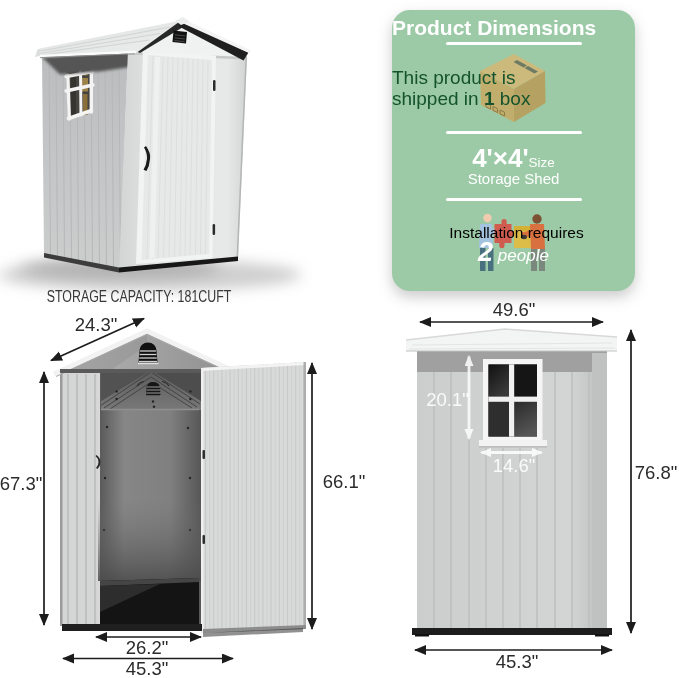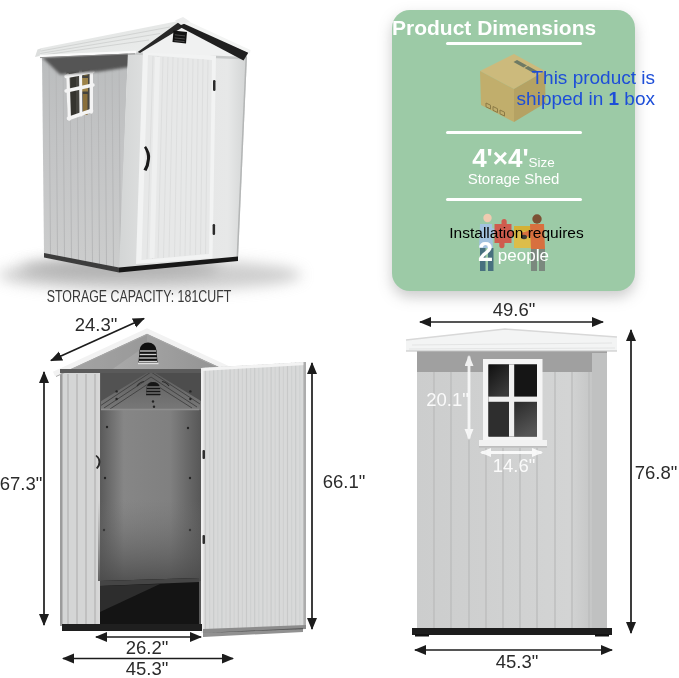--- a/index.html
+++ b/index.html
@@ -164,21 +164,21 @@
         <polygon points="493,106.5 497.5,108.7 497.5,112.5 493,110.3"></polygon>
         <polygon points="500,110 504.5,112.2 504.5,116 500,113.8"></polygon>
       </g>
     </g>
   </svg>
 
   <div class="abs" style="left:0;top:6px;width:243px;text-align:left;font-size:21px;font-weight:bold;color:#ffffff;">Product Dimensions</div>
 
   <div class="abs" style="left:54px;top:31.5px;width:136px;height:3px;background:#ffffff;border-radius:2px;"></div>
 
-  <div class="abs" style="left:0;top:58px;width:263px;text-align:right;font-size:19px;line-height:20.5px;color:#1d4ed8;">This product is<br>shipped in <b>1</b> box</div>
+  <div class="abs" style="left:0;top:58px;width:263px;text-align:left;font-size:19px;line-height:20.5px;color:#14532d;">This product is<br>shipped in <b>1</b> box</div>
 
   <div class="abs" style="left:54px;top:121px;width:136px;height:3px;background:#ffffff;border-radius:2px;"></div>
 
   <div class="abs" style="left:0;top:133px;width:243px;text-align:center;color:#ffffff;"><span style="font-size:26px;font-weight:bold;">4'×4'</span><span style="font-size:13.5px;margin-top:40px;">Size</span></div>
 
   <div class="abs" style="left:0;top:160px;width:243px;text-align:center;font-size:15px;color:#ffffff;">Storage Shed</div>
 
   <div class="abs" style="left:54px;top:188px;width:136px;height:3px;background:#ffffff;border-radius:2px;"></div>
 
   <svg class="abs" style="left:0;top:0" width="243" height="281" viewBox="392 10 243 281">
@@ -195,21 +195,21 @@
       <polygon points="530,224 544,224 545,249 531,249" fill="#d8703f"></polygon>
       <polygon points="531,230 521,233 522,238 531,236" fill="#d8703f"></polygon>
       <ellipse cx="524" cy="237" rx="3" ry="2.2" fill="#3d3d35"></ellipse>
       <rect x="531" y="249" width="6" height="22" fill="#7b887e"></rect>
       <rect x="539" y="249" width="6" height="22" fill="#7b887e"></rect>
     </g>
   </svg>
 
   <div class="abs" style="left:0;top:214px;width:249px;text-align:center;font-size:15.5px;color:#000000;">Installation requires</div>
 
-  <div class="abs" style="left:0;top:227px;width:243px;text-align:center;color:#ffffff;"><span style="font-size:27px;font-weight:bold;">2</span><span style="font-size:17px;"> people</span></div>
+  <div class="abs" style="left:0;top:227px;width:243px;text-align:center;color:#ffffff;font-style:italic;"><span style="font-size:27px;font-weight:bold;">2</span><span style="font-size:17px;"> people</span></div>
 </div>
 
 <svg class="abs" style="left:0;top:300px" width="380" height="378" viewBox="0 300 380 378">
   <defs>
     <marker id="ah" orient="auto-start-reverse" markerWidth="14" markerHeight="12" refX="11" refY="5" markerUnits="userSpaceOnUse">
           <path d="M0,0 L12,5 L0,10 z" fill="#1c1c1c"></path>
         </marker>
     <linearGradient id="inwall" x1="0" y1="0" x2="1" y2="0">
       <stop offset="0" stop-color="#565656"></stop>
           <stop offset="0.25" stop-color="#868686"></stop>

